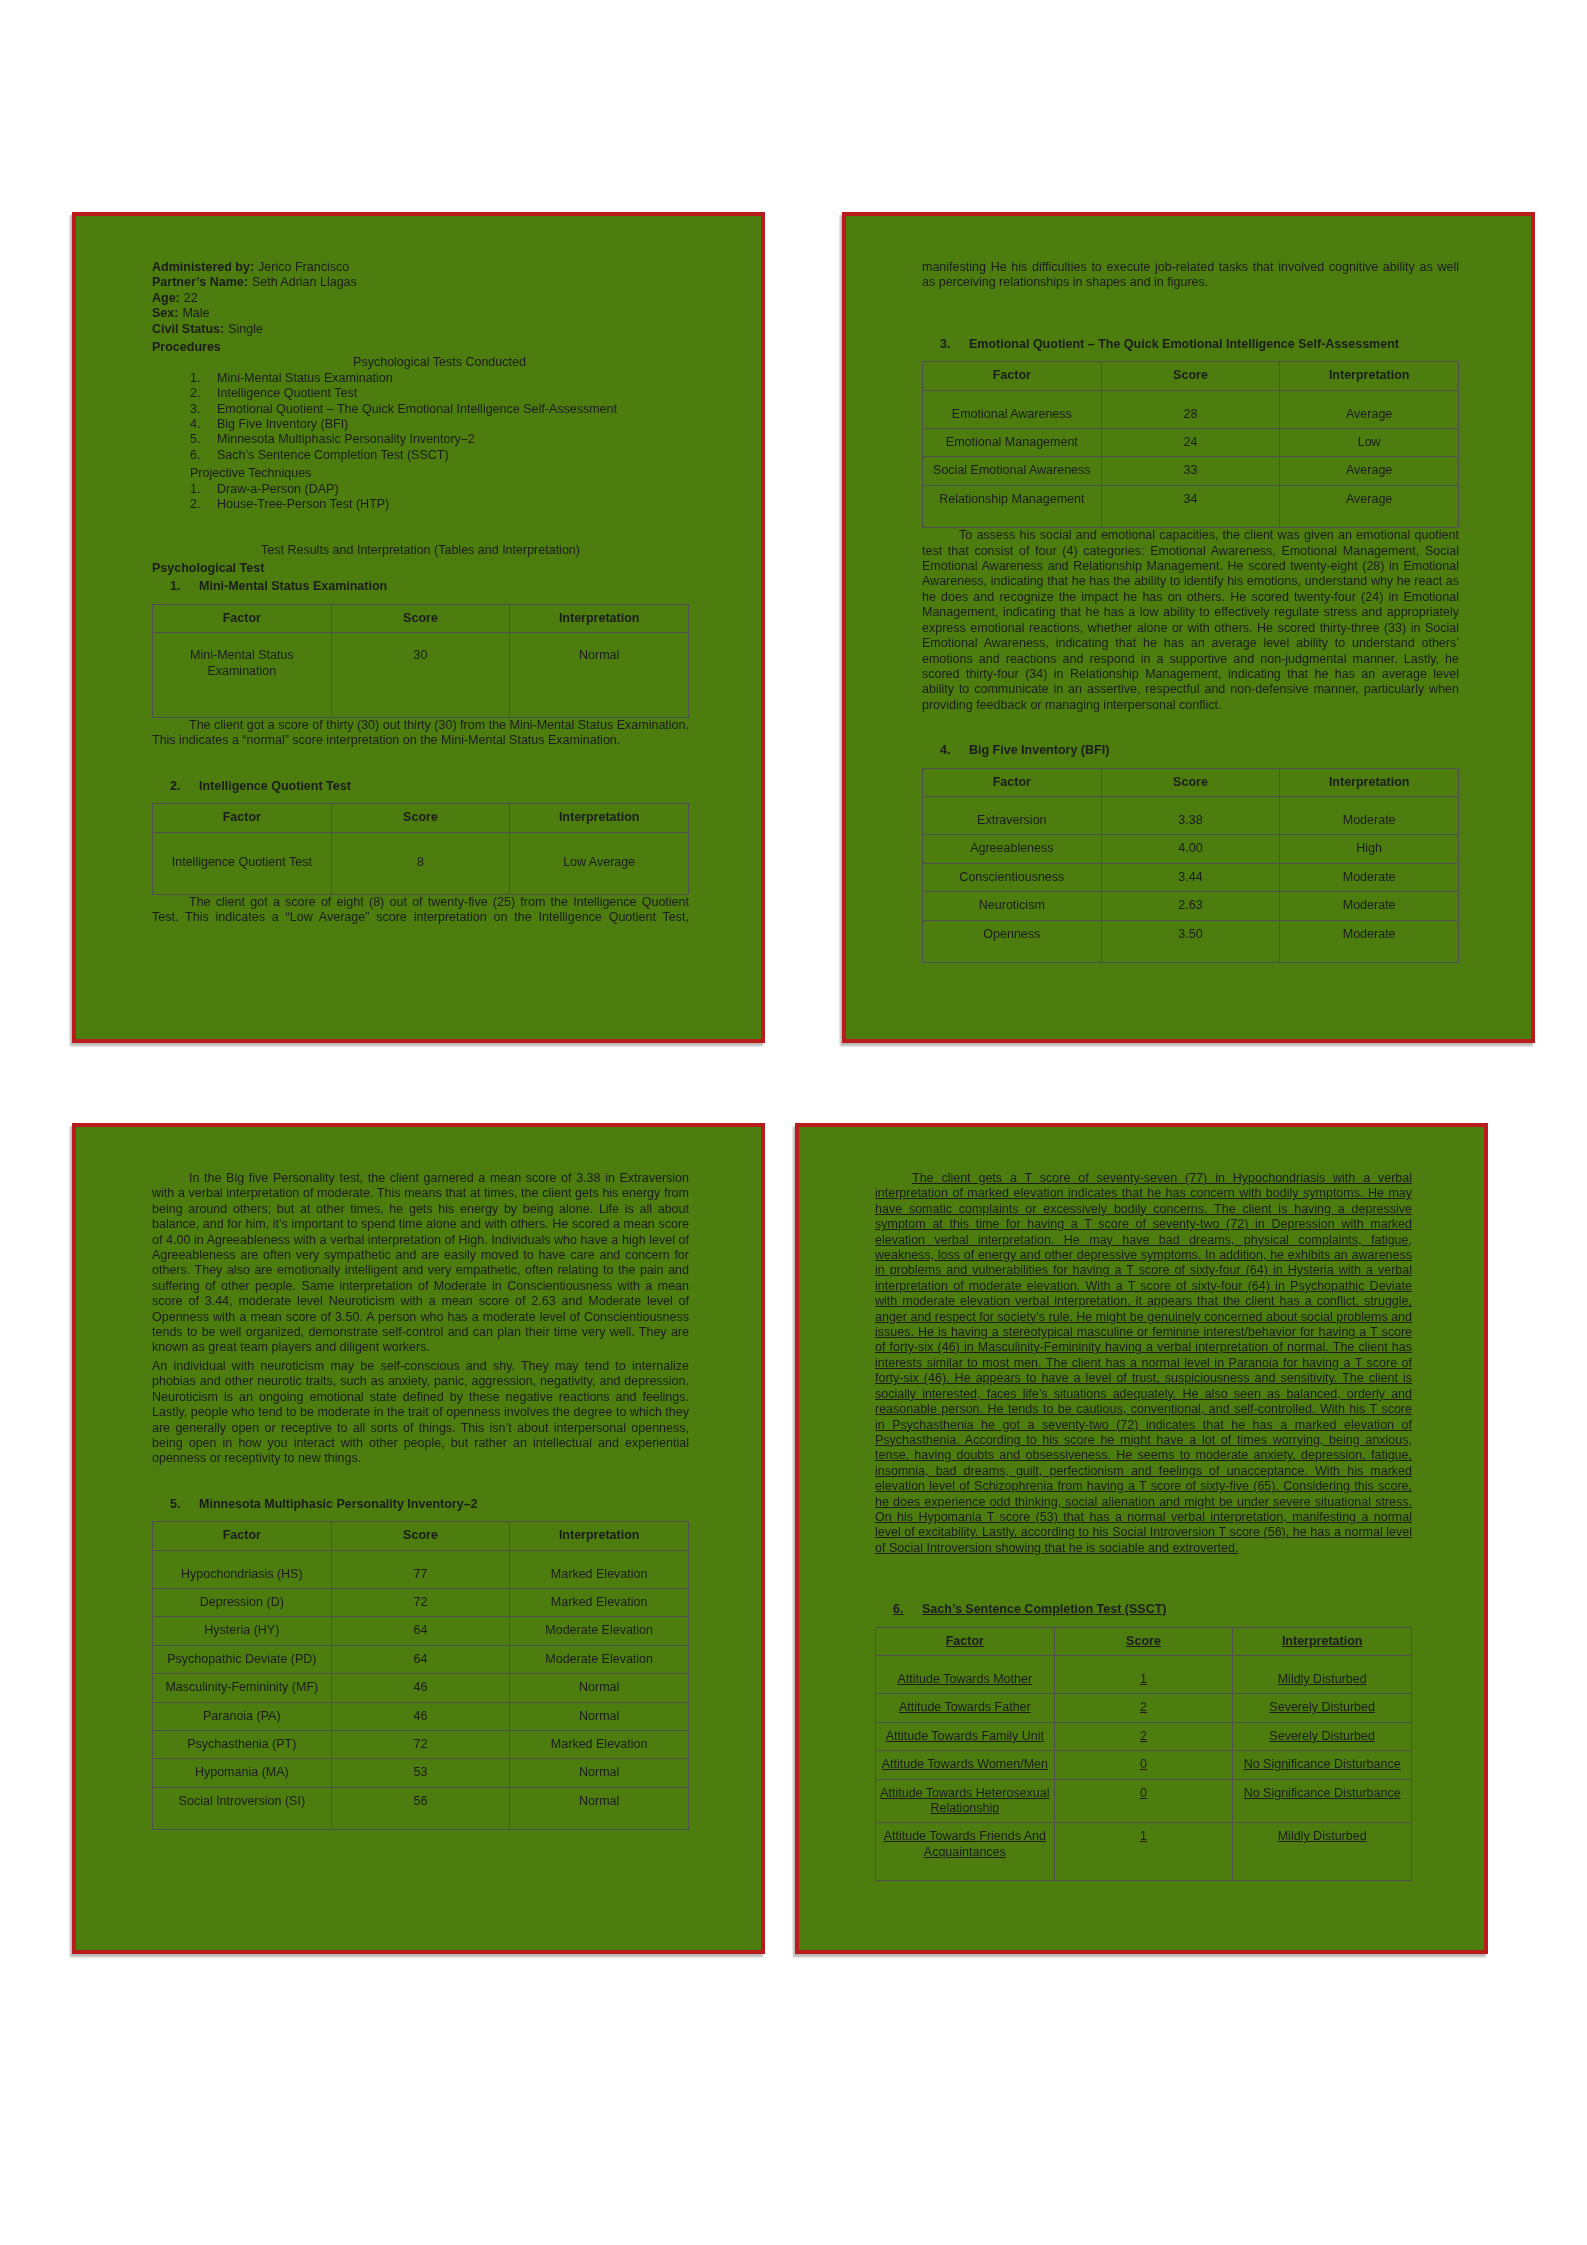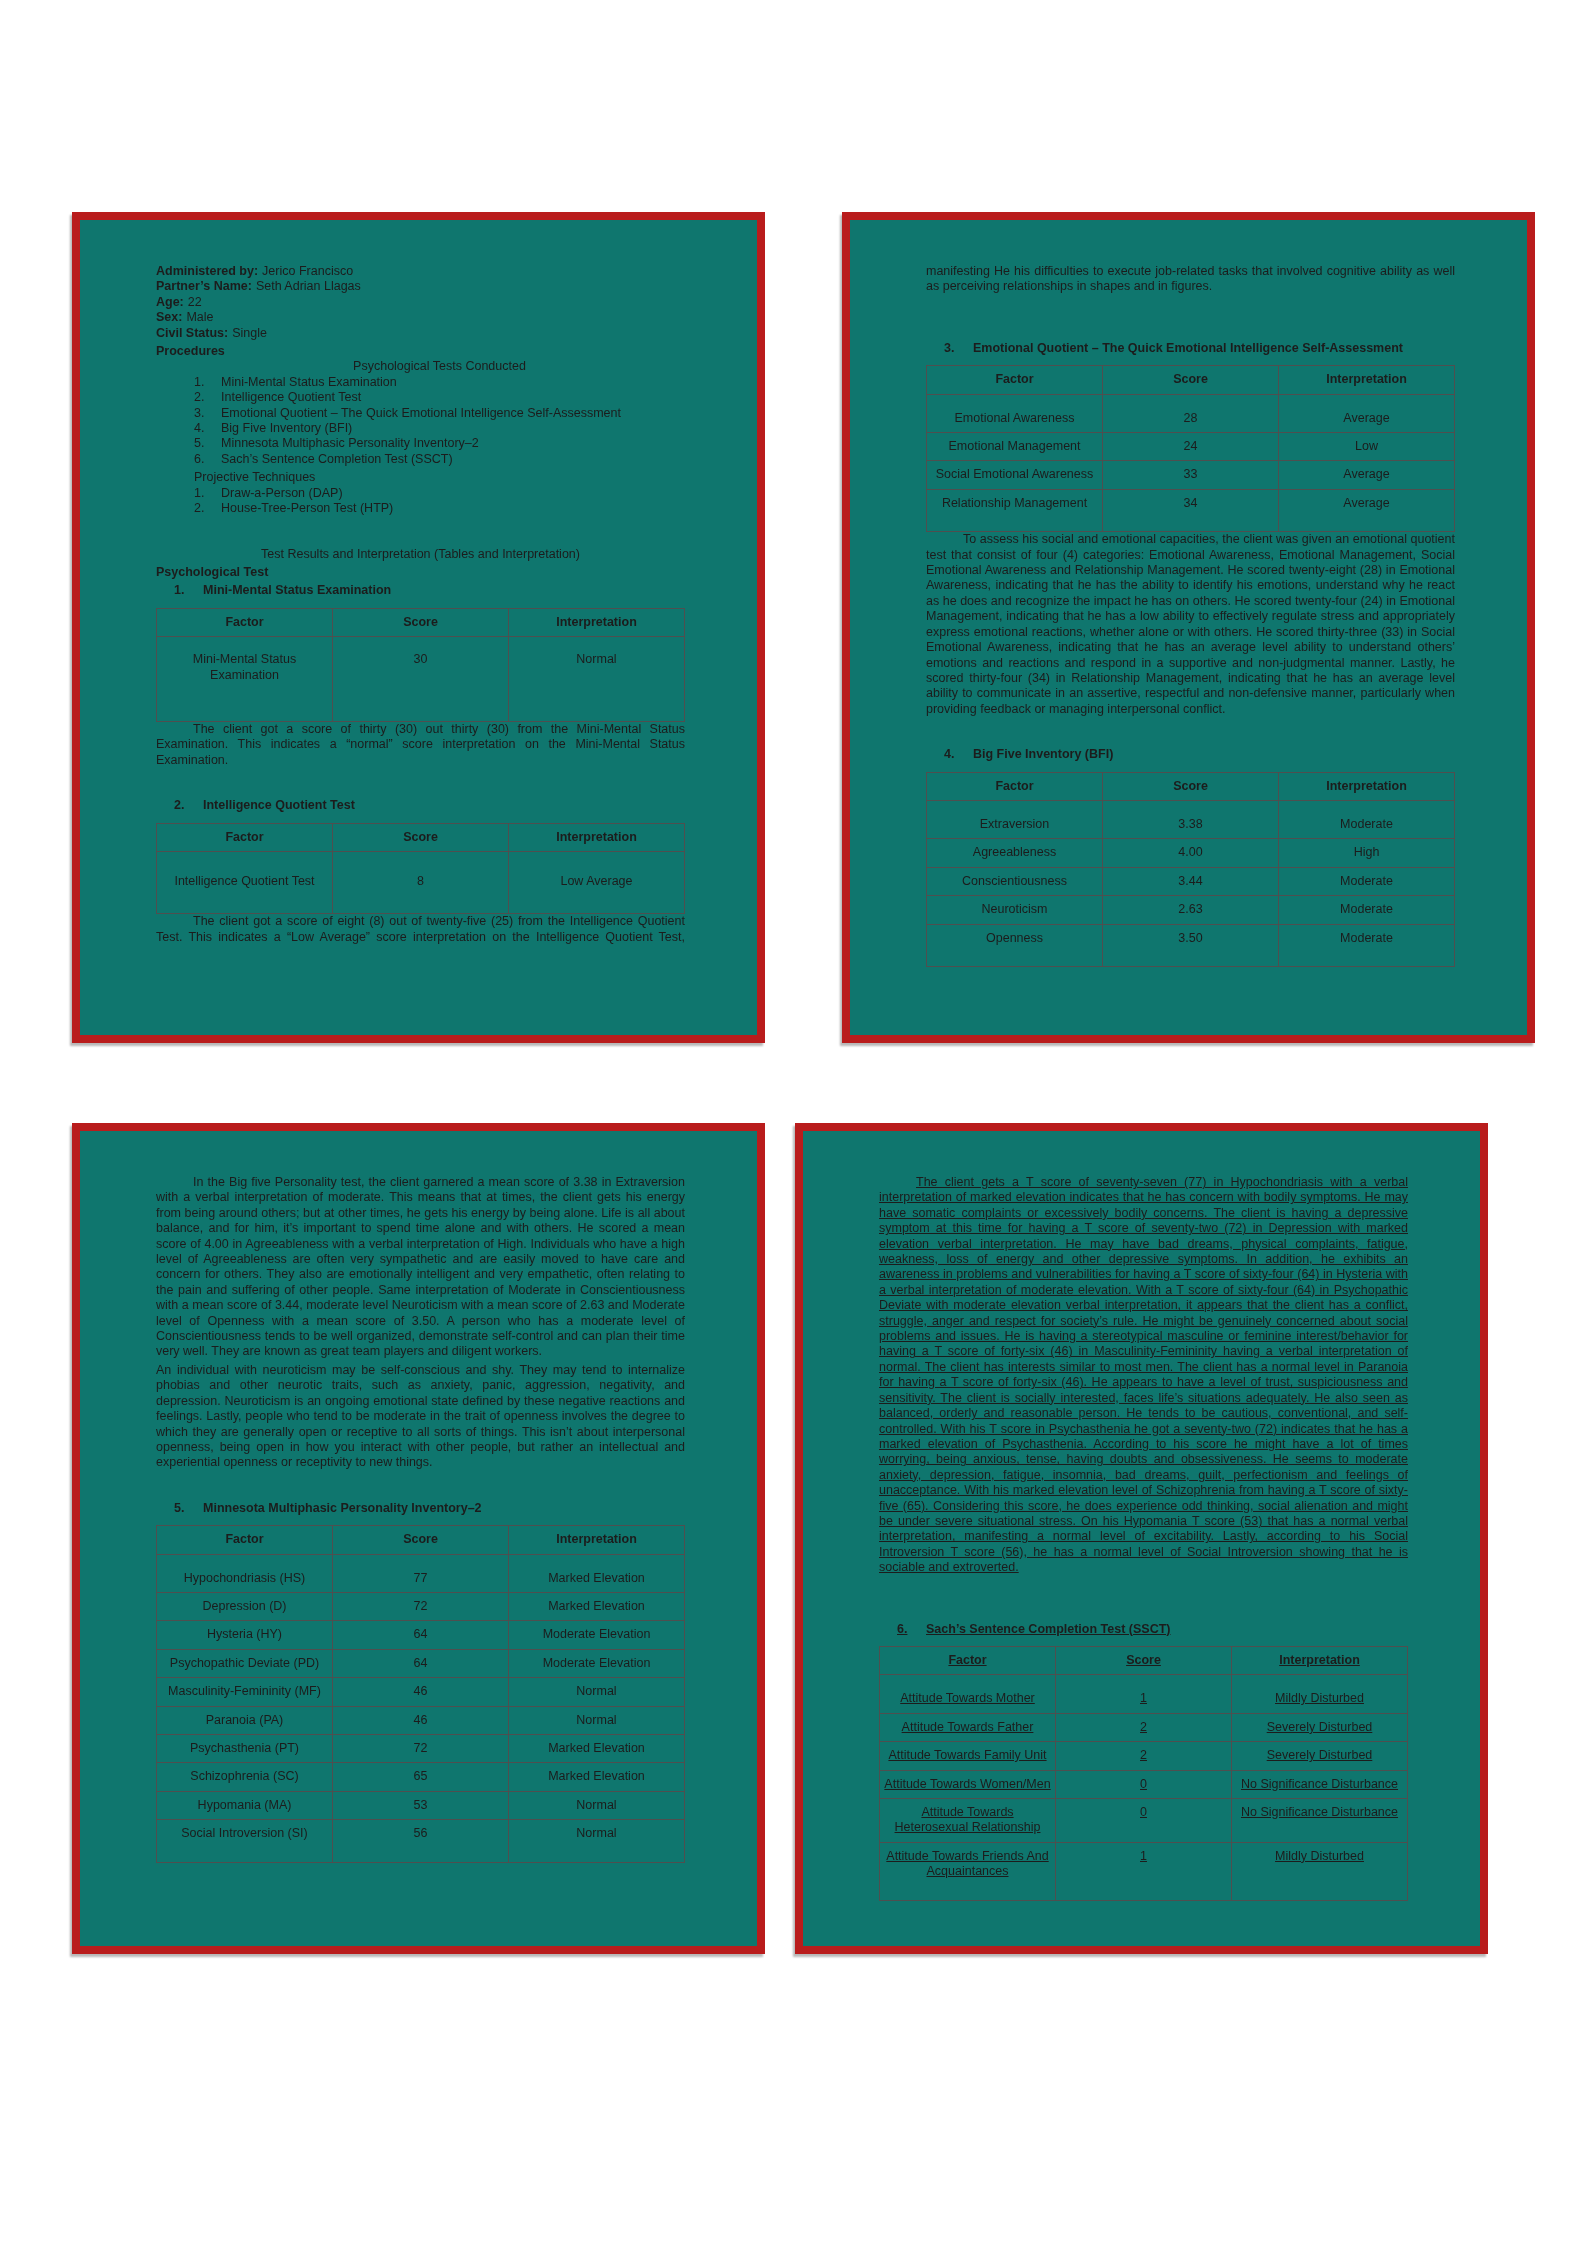--- a/index.html
+++ b/index.html
@@ -2,22 +2,22 @@
 <html><head>
 <meta charset="utf-8">
 <style>
   html, body { margin:0; padding:0; background:#ffffff; }
   #canvas {
     position:relative; width:1587px; height:2245px; background:#ffffff;
     font-family:"Liberation Sans", sans-serif; color:#1c1c1c;
   }
   .page {
     position:absolute; box-sizing:border-box;
-    width:693px; height:831px; background:#0f766e;
-    border:8px solid #b91c1c;
+    width:693px; height:831px; background:#4d7c0f;
+    border:4px solid #b91c1c;
     box-shadow:-2px 3px 2px rgba(0,0,0,0.28);
     overflow:hidden;
   }
   #page-1 { left:72px;  top:212px; }
   #page-2 { left:842px; top:212px; }
   #page-3 { left:72px;  top:1123px; }
   #page-4 { left:795px; top:1123px;text-decoration:underline; }
 
   .content {
     padding:44px 72px 0 76px;
@@ -313,25 +313,20 @@
               <td>Paranoia (PA)</td>
               <td>46</td>
               <td>Normal</td>
             </tr>
             <tr>
               <td>Psychasthenia (PT)</td>
               <td>72</td>
               <td>Marked Elevation</td>
             </tr>
             <tr>
-              <td>Schizophrenia (SC)</td>
-              <td>65</td>
-              <td>Marked Elevation</td>
-            </tr>
-            <tr>
               <td>Hypomania (MA)</td>
               <td>53</td>
               <td>Normal</td>
             </tr>
             <tr>
               <td>Social Introversion (SI)</td>
               <td>56</td>
               <td>Normal</td>
             </tr>
           </tbody>

